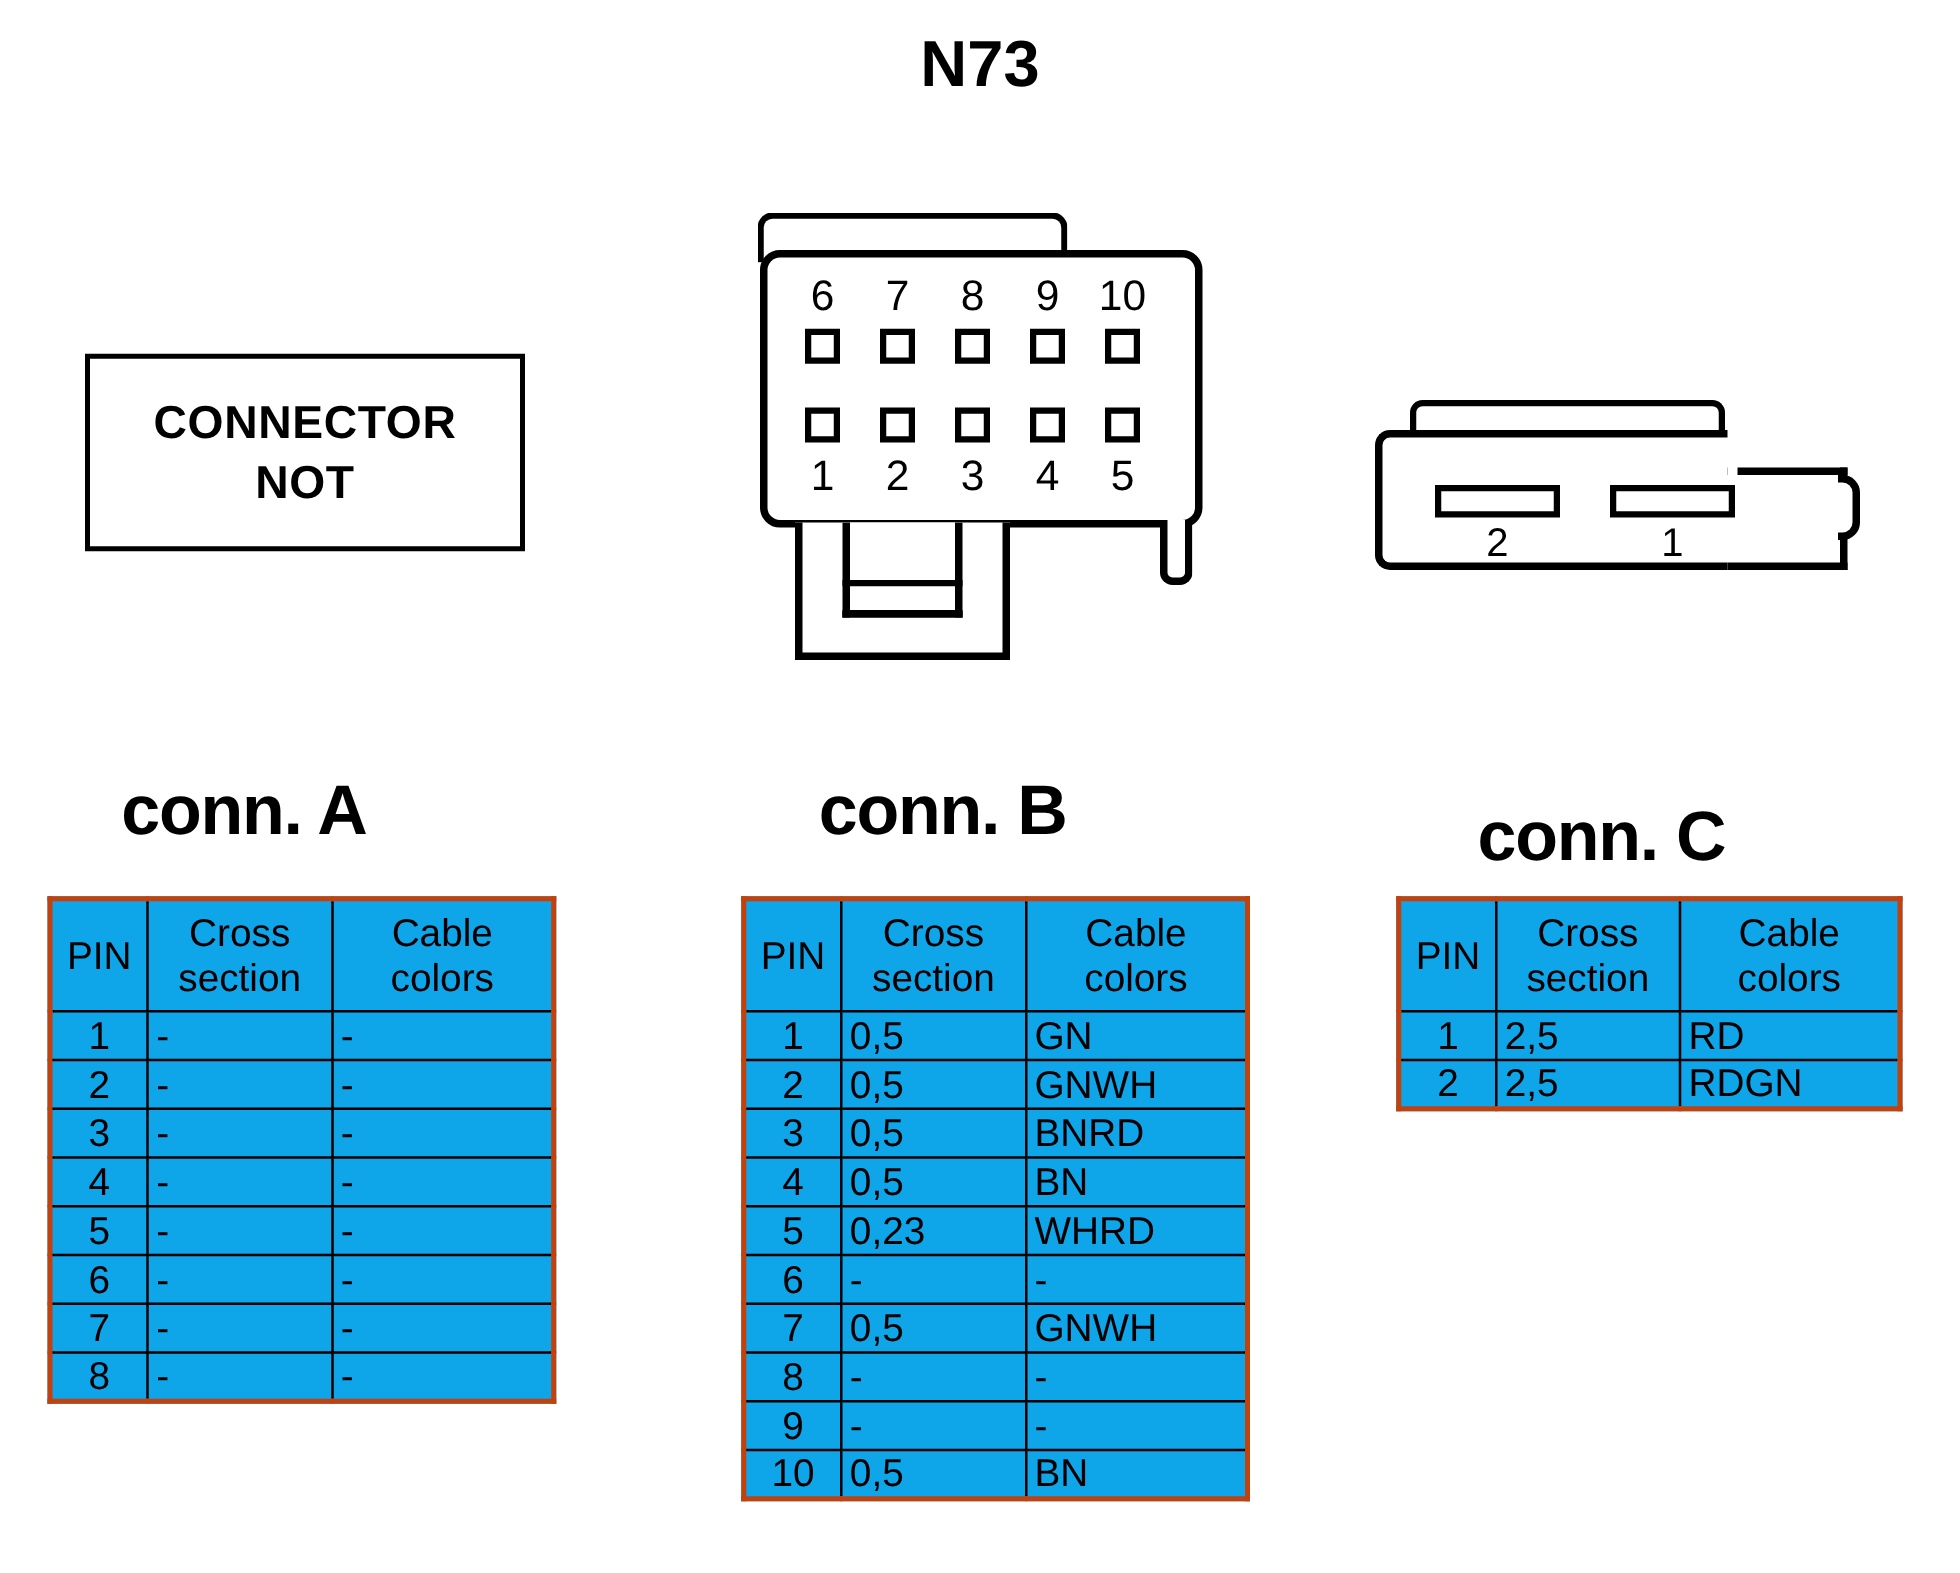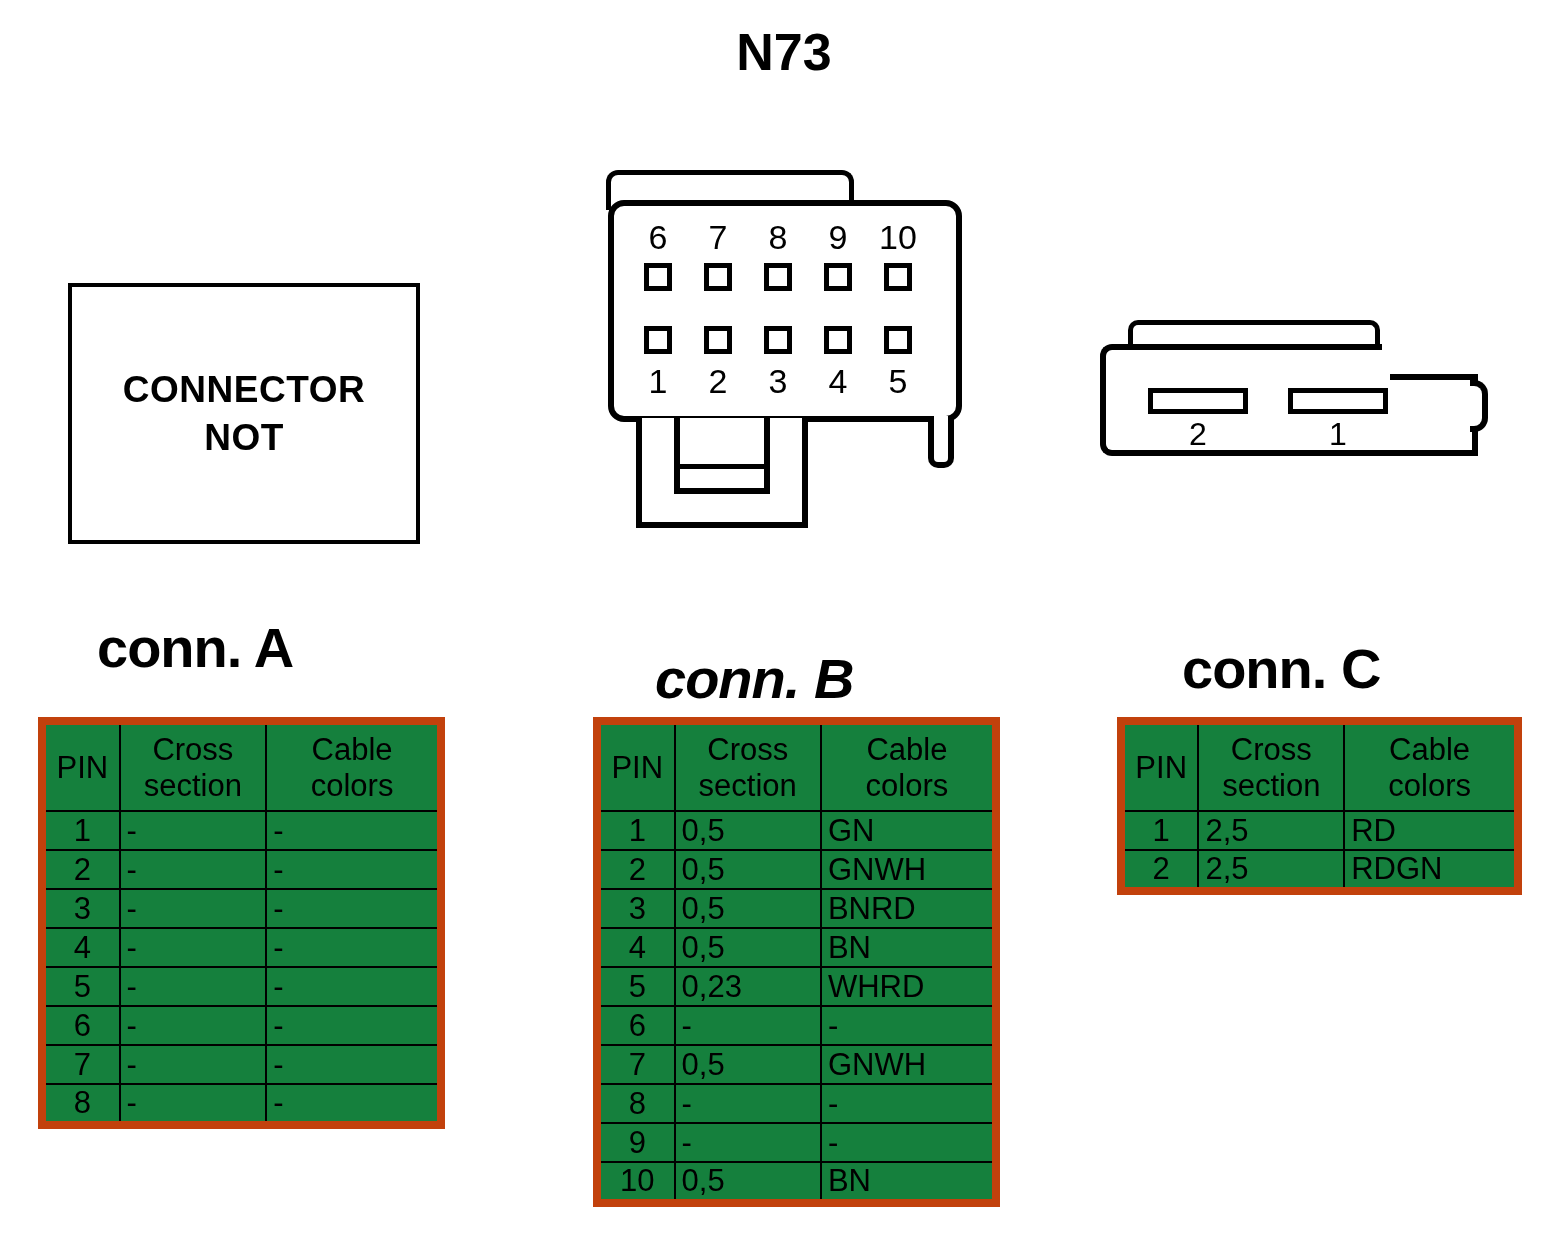--- a/index.html
+++ b/index.html
@@ -7,21 +7,21 @@
   .abs{position:absolute;}
 
   
   #page-title{
     left:0;top:22px;width:1568px;text-align:center;
     font-size:52px;font-weight:bold;letter-spacing:0px;
   }
 
   
   #not-available-box{
-    left:68px;top:283px;width:352px;height:261px;
+    left:68px;top:283px;width:352px;height:158px;
     border:4px solid #000;box-sizing:border-box;
     display:flex;flex-direction:column;align-items:center;justify-content:center;
   }
   #not-available-box .nline{
     font-size:37px;font-weight:bold;line-height:48px;letter-spacing:0.5px;
   }
 
   
   #conn-b-drawing{left:596px;top:168px;width:390px;height:390px;}
   .cb-tab-top{
@@ -72,21 +72,21 @@
   }
   .cc-slot{height:26px;border:5px solid #000;box-sizing:border-box;background:#fff;}
   .cc-num{font-size:32px;line-height:32px;text-align:center;width:40px;}
 
   
   .conn-heading{font-size:56px;font-weight:bold;letter-spacing:-1px;}
 
   
   table.pintable{
     position:absolute;border-collapse:collapse;
-    border:8px solid #c2410c;background:#15803d;
+    border:4px solid #c2410c;background:#0ea5e9;
   }
   table.pintable th, table.pintable td{
     border:2px solid #000;font-size:31px;font-weight:normal;
     padding:0 6px;box-sizing:border-box;
   }
   table.pintable th{height:90px;text-align:center;vertical-align:middle;line-height:36px;}
   table.pintable td{height:39px;vertical-align:middle;}
   table.pintable td.pin{text-align:center;}
   table.pintable td.val{text-align:left;}
   col.c-pin{width:78px;}
@@ -146,21 +146,21 @@
   <div class="abs cc-bump"></div>
 
   <div class="abs cc-slot" style="left:52px;top:70px;width:100px;"></div>
   <div class="abs cc-slot" style="left:192px;top:70px;width:100px;"></div>
 
   <div class="abs cc-num" style="left:82px;top:100px;">2</div>
   <div class="abs cc-num" style="left:222px;top:100px;">1</div>
 </div>
 
 <div class="abs conn-heading" style="left:97px;top:615px;">conn. A</div>
-<div class="abs conn-heading" style="left:655px;top:646px;font-style:italic;">conn. B</div>
+<div class="abs conn-heading" style="left:655px;top:615px;">conn. B</div>
 <div class="abs conn-heading" style="left:1182px;top:636px;">conn. C</div>
 
 <table class="pintable" id="table-a" style="left:38px;top:717px;width:407px;">
   <colgroup>
       <col class="c-pin">
       <col class="c-cross">
       <col class="c-color">
     </colgroup>
   <thead>
     <tr>

